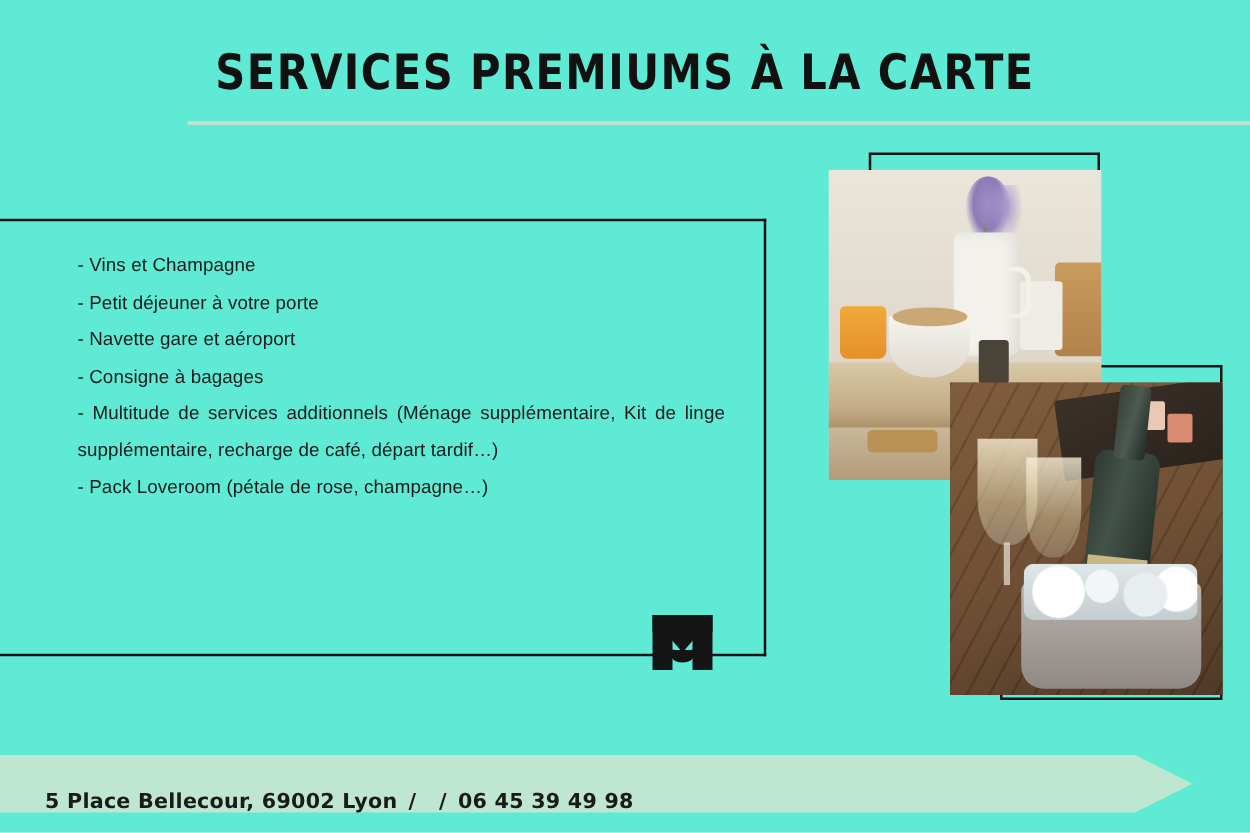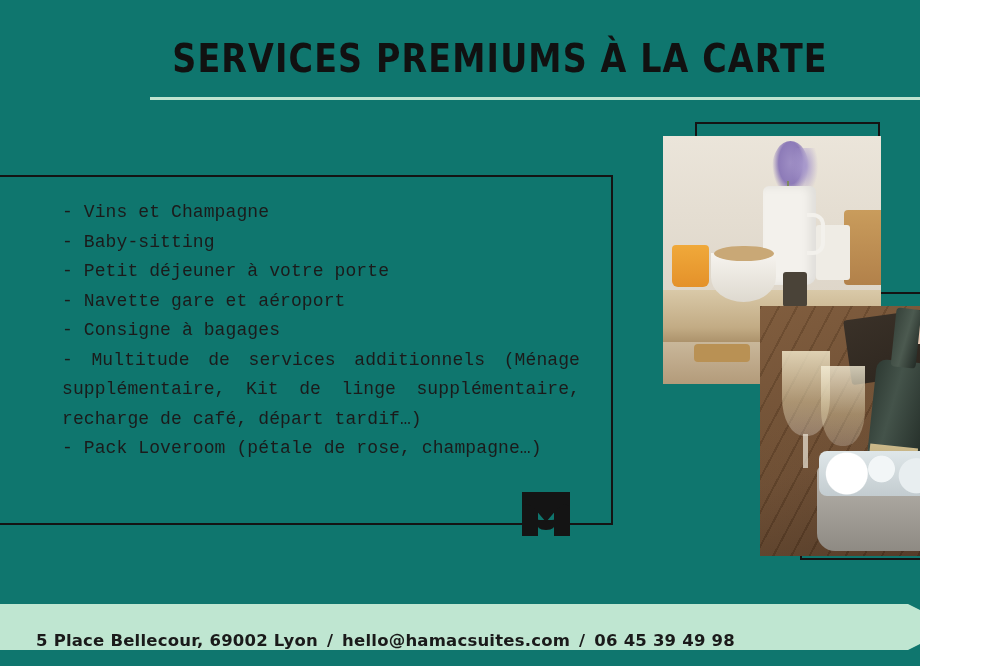--- a/index.html
+++ b/index.html
@@ -10,23 +10,23 @@
     width: 1000px;
     height: 666px;
     background: #ffffff;
     font-family: "Liberation Sans", sans-serif;
     overflow: hidden;
     position: relative;
   }
 
   .slide {
     position: relative;
-    width: 920px;
+    width: 1000px;
     height: 666px;
-    background: #0f766e;
+    background: #5eead4;
     overflow: hidden;
   }
 
   
   .title {
     position: absolute;
     top: 36px;
     left: 0;
     width: 1000px;
     text-align: center;
@@ -67,22 +67,22 @@
     top: -2px;
     bottom: -2px;
     width: 0;
   }
 
   .services-list {
     position: absolute;
     left: 62px;
     top: 198px;
     width: 540px;
-    font-family: Liberation Mono, monospace;
-    font-size: 18px;
+    font-family: Liberation Sans, sans-serif;
+    font-size: 15px;
     line-height: 29.5px;
     color: #1b1b1b;
     letter-spacing: 0.1px;
   }
   .services-list .item {
     white-space: nowrap;
   }
   .services-list .item.wrap {
     white-space: normal;
     text-align: justify;
@@ -317,21 +317,20 @@
 
 <div class="slide">
 
   <div class="title">SERVICES PREMIUMS À LA CARTE</div>
   <div class="title-rule"></div>
 
   <div class="text-frame"></div>
 
   <div class="services-list">
     <div class="item">- Vins et Champagne</div>
-    <div class="item">- Baby-sitting</div>
     <div class="item">- Petit déjeuner à votre porte</div>
     <div class="item">- Navette gare et aéroport</div>
     <div class="item">- Consigne à bagages</div>
     <div class="item wrap">- Multitude de services additionnels (Ménage supplémentaire, Kit de linge supplémentaire, recharge de café, départ tardif…)</div>
     <div class="item">- Pack Loveroom (pétale de rose, champagne…)</div>
   </div>
 
   <div class="logo">
     <svg width="70" height="48" viewBox="0 0 70 48" aria-hidden="true">
       <path d="M4 46 L4 4 L16 4 L16 30 Q16 40 26 40 Q36 40 36 30 L36 4 L48 4 L48 46 L36 46 L36 26 Q36 30 32 30 L20 30 Q16 30 16 26 L16 46 Z" fill="#141414"></path>
@@ -372,18 +371,17 @@
         <div class="ch-label"></div>
       </div>
     <div class="ch-bucket"></div>
     <div class="ch-ice"></div>
   </div>
 
   <div class="footer-band"></div>
   <div class="footer-text">
     <span>5 Place Bellecour, 69002 Lyon</span>
     <span class="sep">/</span>
-    <span>hello@hamacsuites.com</span>
     <span class="sep">/</span>
     <span>06 45 39 49 98</span>
   </div>
 
 </div>
 
 </body></html>

